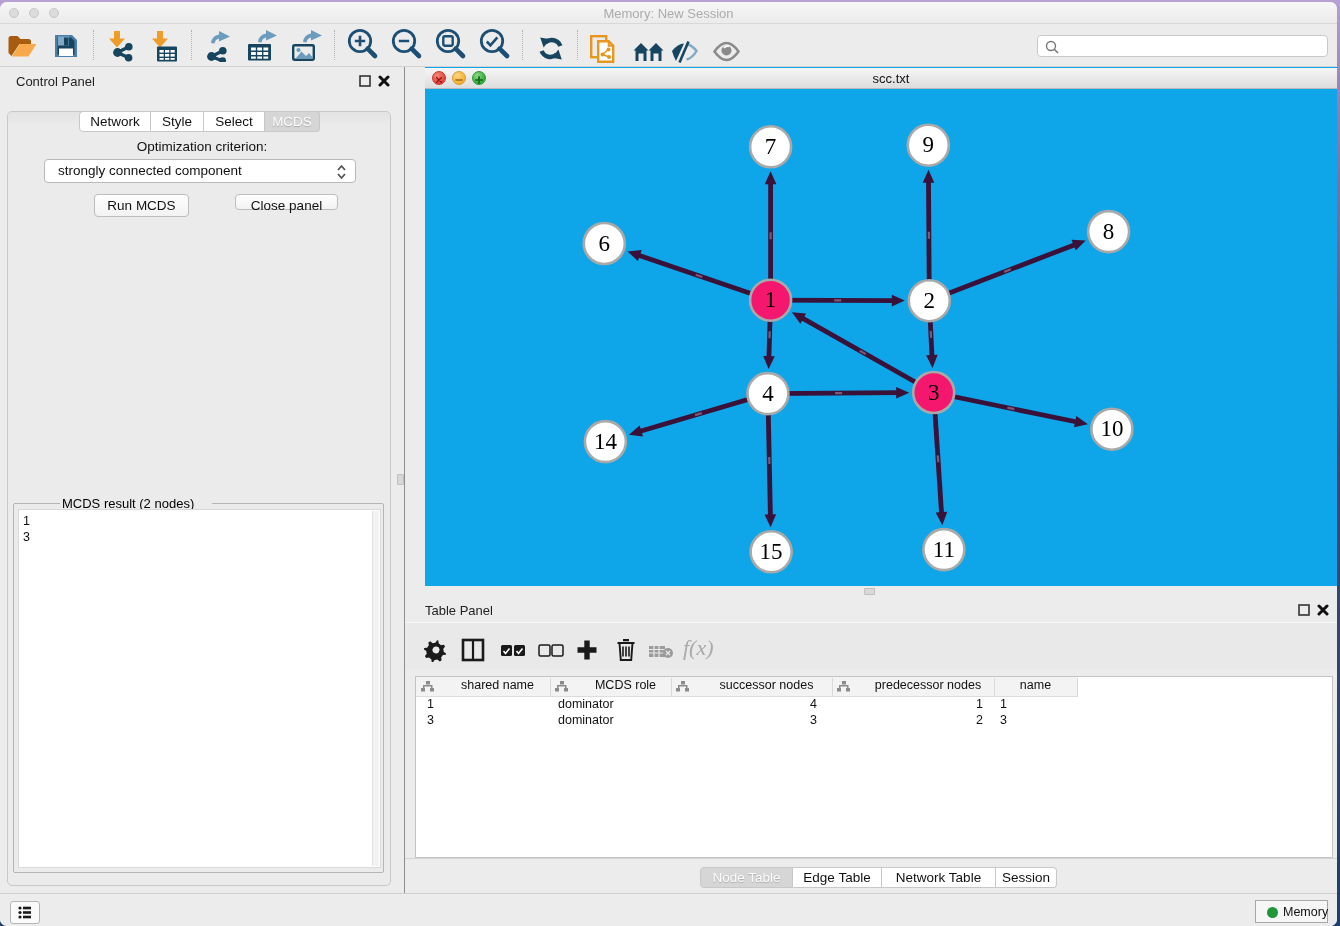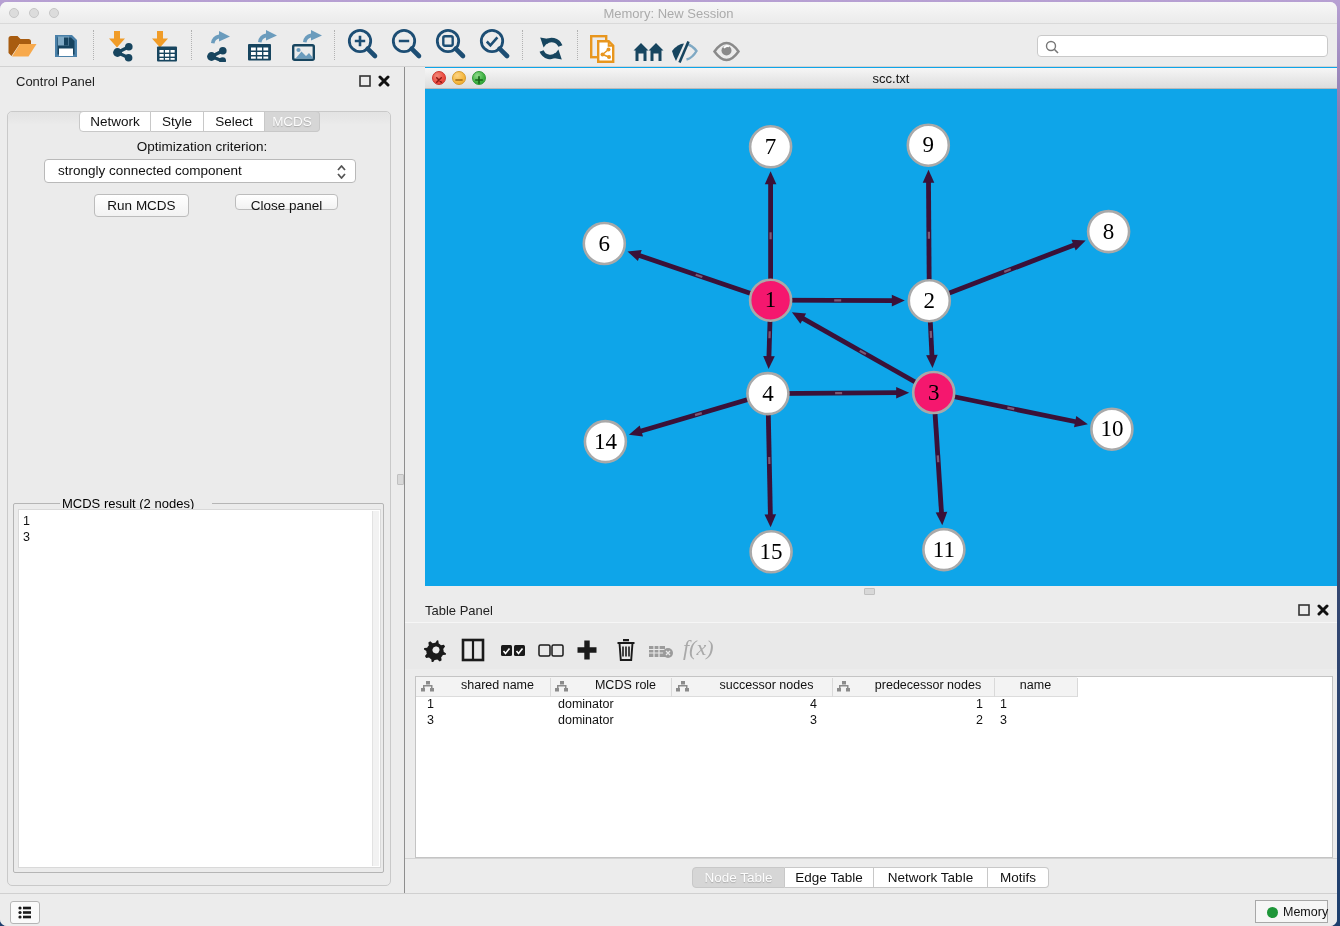--- a/index.html
+++ b/index.html
@@ -26,21 +26,21 @@
   background:
     linear-gradient(#8b8b8b,#8b8b8b) 4.5px 0/4px 3.5px no-repeat,
     linear-gradient(#8b8b8b,#8b8b8b) 0 7px/4px 3.5px no-repeat,
     linear-gradient(#8b8b8b,#8b8b8b) 9px 7px/4px 3.5px no-repeat,
     linear-gradient(#8b8b8b,#8b8b8b) 2px 4px/9px 1.5px no-repeat,
     linear-gradient(#8b8b8b,#8b8b8b) 2px 4px/1.5px 3px no-repeat,
     linear-gradient(#8b8b8b,#8b8b8b) 9.5px 4px/1.5px 3px no-repeat;
 }
 .thead { position:absolute; top:81px; font-size:12.5px; color:#111; text-align:center; }
 .tcell { position:absolute; font-size:12.5px; color:#111; }
-.btab { position:absolute; top:270px; height:21px; background:#fff; border:1px solid #c8c8c8; font-size:13.5px; color:#111; text-align:center; line-height:19px; }
+.btab { position:absolute; top:270px; height:21px; background:#fff; border:1px solid #c8c8c8; font-size:13.5px; color:#111; text-align:center; line-height:19px;margin-left:8px; }
 #statusbar { position:absolute; left:0; top:891px; width:1337px; height:33px; background:#ececec; border-top:1px solid #d0d0d0; }
 </style></head>
 <body>
 <div id="win">
   <div id="titlebar">
     <div class="tl" style="left:9px"></div>
       <div class="tl" style="left:29px"></div>
       <div class="tl" style="left:49px"></div>
     <div id="wtitle">Memory: New Session</div>
   </div>
@@ -399,21 +399,21 @@
 <div class="tcell" style="left:22px;top:116px;">3</div>
 <div class="tcell" style="left:153px;top:116px;">dominator</div>
 <div class="tcell" style="left:330px;top:116px;width:82px;text-align:right;">3</div>
 <div class="tcell" style="left:497px;top:116px;width:81px;text-align:right;">2</div>
 <div class="tcell" style="left:595px;top:116px;">3</div>
 
 <div style="position:absolute;left:0;top:261px;width:932px;height:35px;background:#ececec;border-top:1px solid #d4d4d4;"></div>
 <div class="btab" style="left:287px;width:93px;background:#d6d6d6;color:#fdfdfd;border-radius:4px 0 0 4px;text-shadow:0 1px 1px #aaa;">Node Table</div>
 <div class="btab" style="left:380px;width:89px;border-left:none;">Edge Table</div>
 <div class="btab" style="left:469px;width:114px;border-left:none;">Network Table</div>
-<div class="btab" style="left:583px;width:61px;border-left:none;border-radius:0 4px 4px 0;">Motifs</div>
+<div class="btab" style="left:583px;width:61px;border-left:none;border-radius:0 4px 4px 0;">Session</div>
 
   </div>
 
   <div id="statusbar">
     <div style="position:absolute;left:10px;top:7px;width:30px;height:23px;background:#fafafa;border:1px solid #b5b5b5;border-radius:3px;">
       <svg width="28" height="21" viewBox="0 0 28 21">
           <g fill="#1a1a1a">
             <circle cx="9" cy="6" r="1.6"></circle>
             <rect x="12" y="4.7" width="8" height="2.6"></rect>
             <circle cx="9" cy="10.5" r="1.6"></circle>

